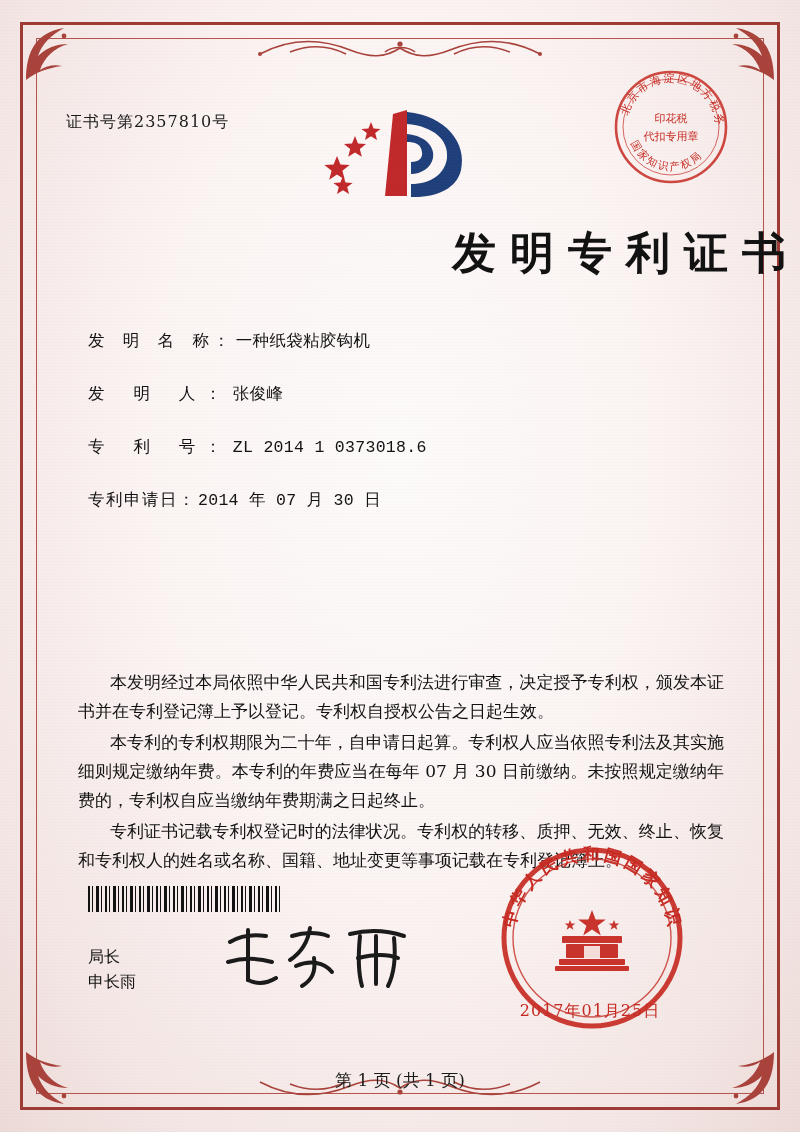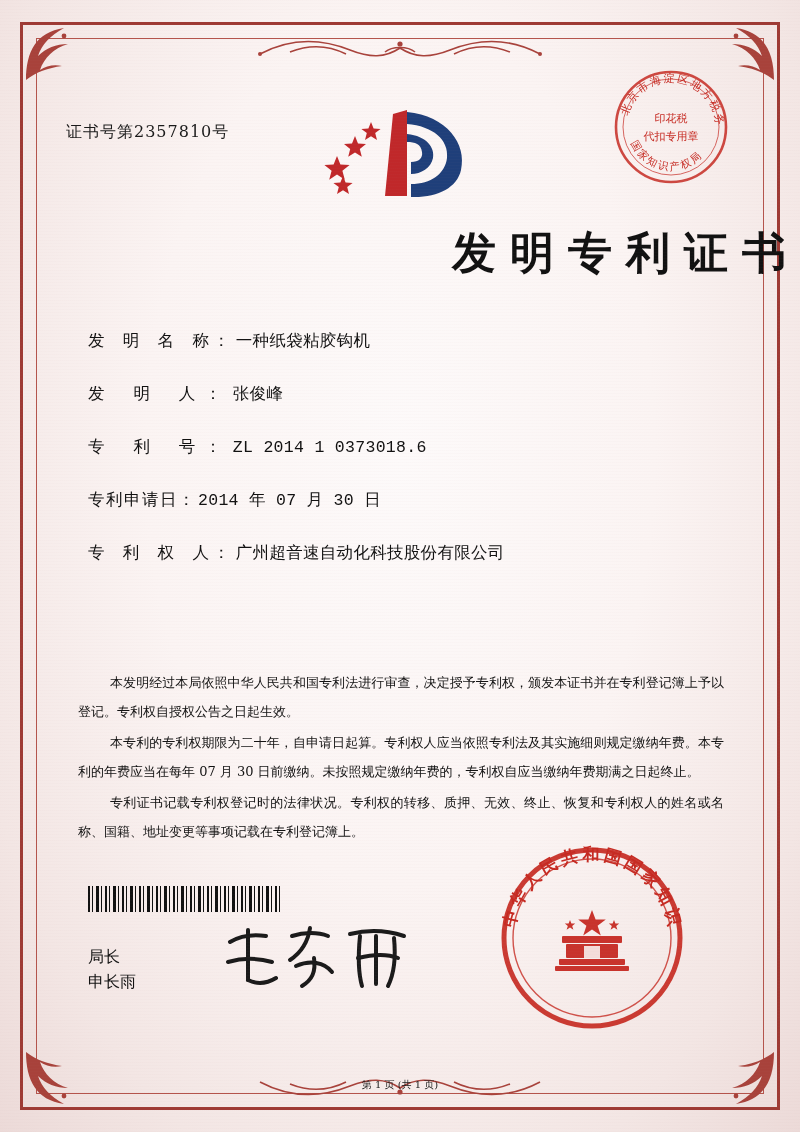--- a/index.html
+++ b/index.html
@@ -65,21 +65,20 @@
   }
 
   
   .cert-number {
     position: absolute;
     left: 66px; top: 112px;
     font-size: 16px;
     letter-spacing: 1px;
     color: #1a1a1a;
     font-family: "DejaVu Serif", serif;
-    margin-top: 10px;
   }
   .logo {
     position: absolute;
     left: 50%; top: 100px;
     transform: translateX(-50%);
     width: 170px; height: 110px;
   }
   .title {
     position: absolute;
     left: 0; right: 0; top: 224px;
@@ -118,21 +117,21 @@
   .sp3 { letter-spacing: 9.5px; }
   .sp4 { letter-spacing: 1.5px; }
   .sp5 { letter-spacing: 4.2px; }
   .sp6 { letter-spacing: 1.5px; }
 
   
   .body-text {
     position: absolute;
     left: 78px; top: 668px;
     width: 646px;
-    font-size: 13px;
+    font-size: 17px;
     line-height: 29px;
     color: #111;
     text-align: justify;
     font-family: "DejaVu Serif", serif;
   }
   .body-text p {
     margin: 0 0 2px 0;
     text-indent: 32px;
   }
 
@@ -184,21 +183,21 @@
     color: #c62a22;
     letter-spacing: 1px;
     font-family: "DejaVu Serif", serif;
   }
 
   
   .page-footer {
     position: absolute;
     left: 0; right: 0; bottom: 40px;
     text-align: center;
-    font-size: 10px;
+    font-size: 17px;
     color: #1a1a1a;
     font-family: "DejaVu Serif", serif;
   }
 </style>
 </head>
 <body>
 
 <div id="page">
 
   <div class="border-outer"></div>
@@ -284,24 +283,20 @@
       <span class="val">张俊峰</span>
     </div>
     <div class="field">
       <span class="lab sp3">专 利 号：</span>
       <span class="val">ZL 2014 1 0373018.6</span>
     </div>
     <div class="field">
       <span class="lab sp4">专利申请日：</span>
       <span class="val">2014 年 07 月 30 日</span>
     </div>
-    <div class="field">
-      <span class="lab sp5">专 利 权 人：</span>
-      <span class="val">广州超音速自动化科技股份有限公司</span>
-    </div>
   </div>
 
   <div class="body-text">
     <p>本发明经过本局依照中华人民共和国专利法进行审查，决定授予专利权，颁发本证书并在专利登记簿上予以登记。专利权自授权公告之日起生效。</p>
     <p>本专利的专利权期限为二十年，自申请日起算。专利权人应当依照专利法及其实施细则规定缴纳年费。本专利的年费应当在每年 07 月 30 日前缴纳。未按照规定缴纳年费的，专利权自应当缴纳年费期满之日起终止。</p>
     <p>专利证书记载专利权登记时的法律状况。专利权的转移、质押、无效、终止、恢复和专利权人的姓名或名称、国籍、地址变更等事项记载在专利登记簿上。</p>
   </div>
 
   <div class="barcode"></div>
 
@@ -364,16 +359,17 @@
         <polygon points="-22,-24 -20.6,-20.4 -16.8,-20.4 -19.8,-18 -18.6,-14.2 -22,-16.6 -25.4,-14.2 -24.2,-18 -27.2,-20.4 -23.4,-20.4"></polygon>
         <polygon points="22,-24 23.4,-20.4 27.2,-20.4 24.2,-18 25.4,-14.2 22,-16.6 18.6,-14.2 19.8,-18 16.8,-20.4 20.6,-20.4"></polygon>
         <rect x="-30" y="-8" width="60" height="7" rx="1"></rect>
         <rect x="-26" y="0" width="52" height="14" rx="1"></rect>
         <rect x="-33" y="15" width="66" height="6" rx="1"></rect>
         <rect x="-37" y="22" width="74" height="5" rx="1"></rect>
         <rect x="-8" y="2" width="16" height="12" fill="#f4dcd9"></rect>
       </g>
     </svg>
   </div>
+  <div class="seal-date">2017年01月25日</div>
 
   <div class="page-footer">第 1 页 (共 1 页)</div>
 
 </div>
 
 </body></html>

